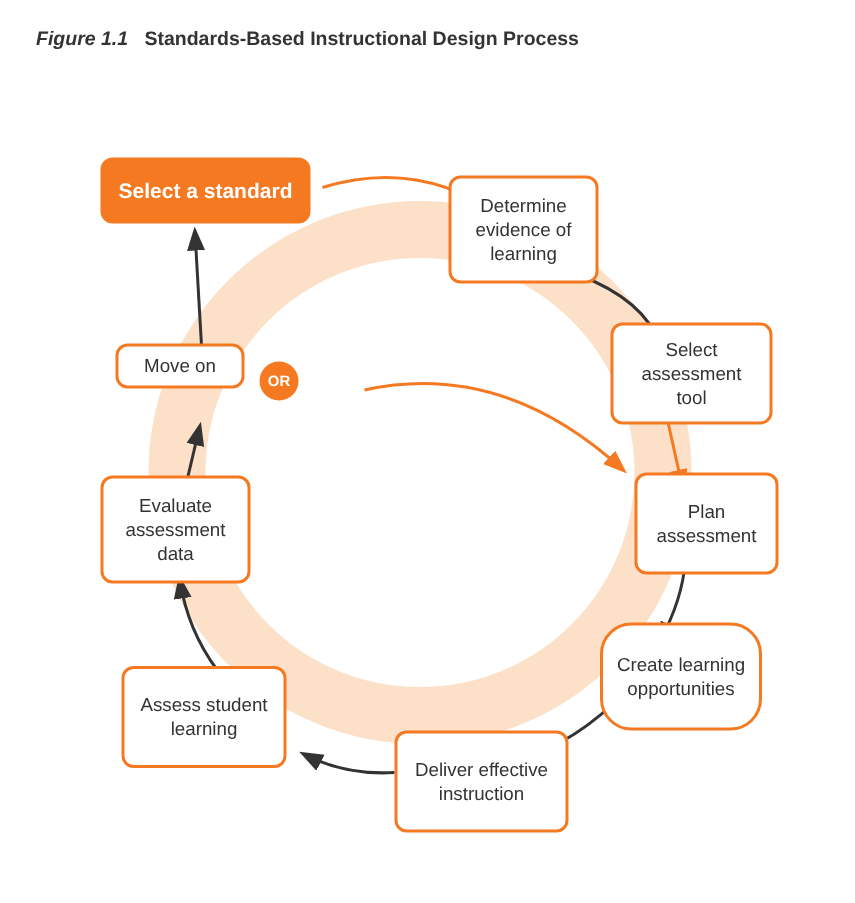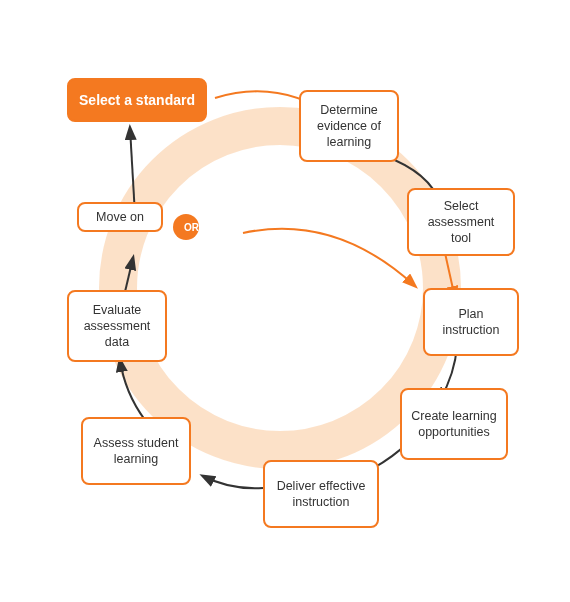--- a/index.html
+++ b/index.html
@@ -64,36 +64,41 @@
       position: absolute;
       width: 26px;
       height: 26px;
       border-radius: 50%;
       background: #f47920;
       color: #fff;
       font-size: 10px;
       font-weight: bold;
       display: flex;
       align-items: center;
-      justify-content: flex-end;
+      justify-content: center;
     }
 
     
     .arrows-svg {
       position: absolute;
       top: 0; left: 0;
       width: 100%;
       height: 100%;
       pointer-events: none;
     }
   </style>
 </head>
 <body>
 
 <div class="container">
+  <div class="figure-title">
+    <span class="fig-num">Figure 1.1</span>
+    &nbsp;
+    <span class="fig-desc">Standards-Based Instructional Design Process</span>
+  </div>
 
   <div class="diagram-area">
 
     <svg class="arrows-svg" viewBox="0 0 520 520" xmlns="http://www.w3.org/2000/svg">
       <defs>
         <marker id="arrowOrange" markerWidth="8" markerHeight="8" refX="6" refY="3" orient="auto">
           <path d="M0,0 L0,6 L8,3 z" fill="#f47920"></path>
         </marker>
         <marker id="arrowBlack" markerWidth="8" markerHeight="8" refX="6" refY="3" orient="auto">
           <path d="M0,0 L0,6 L8,3 z" fill="#333"></path>
@@ -132,24 +137,24 @@
 
     <div class="box" style="left:274px; top:72px; width:100px; height:72px;">
       <span>Determine evidence of learning</span>
     </div>
 
     <div class="box" style="left:382px; top:170px; width:108px; height:68px;">
       <span>Select assessment tool</span>
     </div>
 
     <div class="box" style="left:398px; top:270px; width:96px; height:68px;">
-      <span>Plan instruction</span>
+      <span>Plan assessment</span>
     </div>
 
-    <div class="box" style="left:375px; top:370px; width:108px; height:72px;">
+    <div class="box" style="left:375px; top:370px; width:108px; height:72px;border-radius:21px;">
       <span>Create learning opportunities</span>
     </div>
 
     <div class="box" style="left:218px; top:442px; width:116px; height:68px;margin-left:20px;">
       <span>Deliver effective instruction</span>
     </div>
 
     <div class="box" style="left:56px; top:372px; width:110px; height:68px;margin-top:27px;">
       <span>Assess student learning</span>
     </div>

